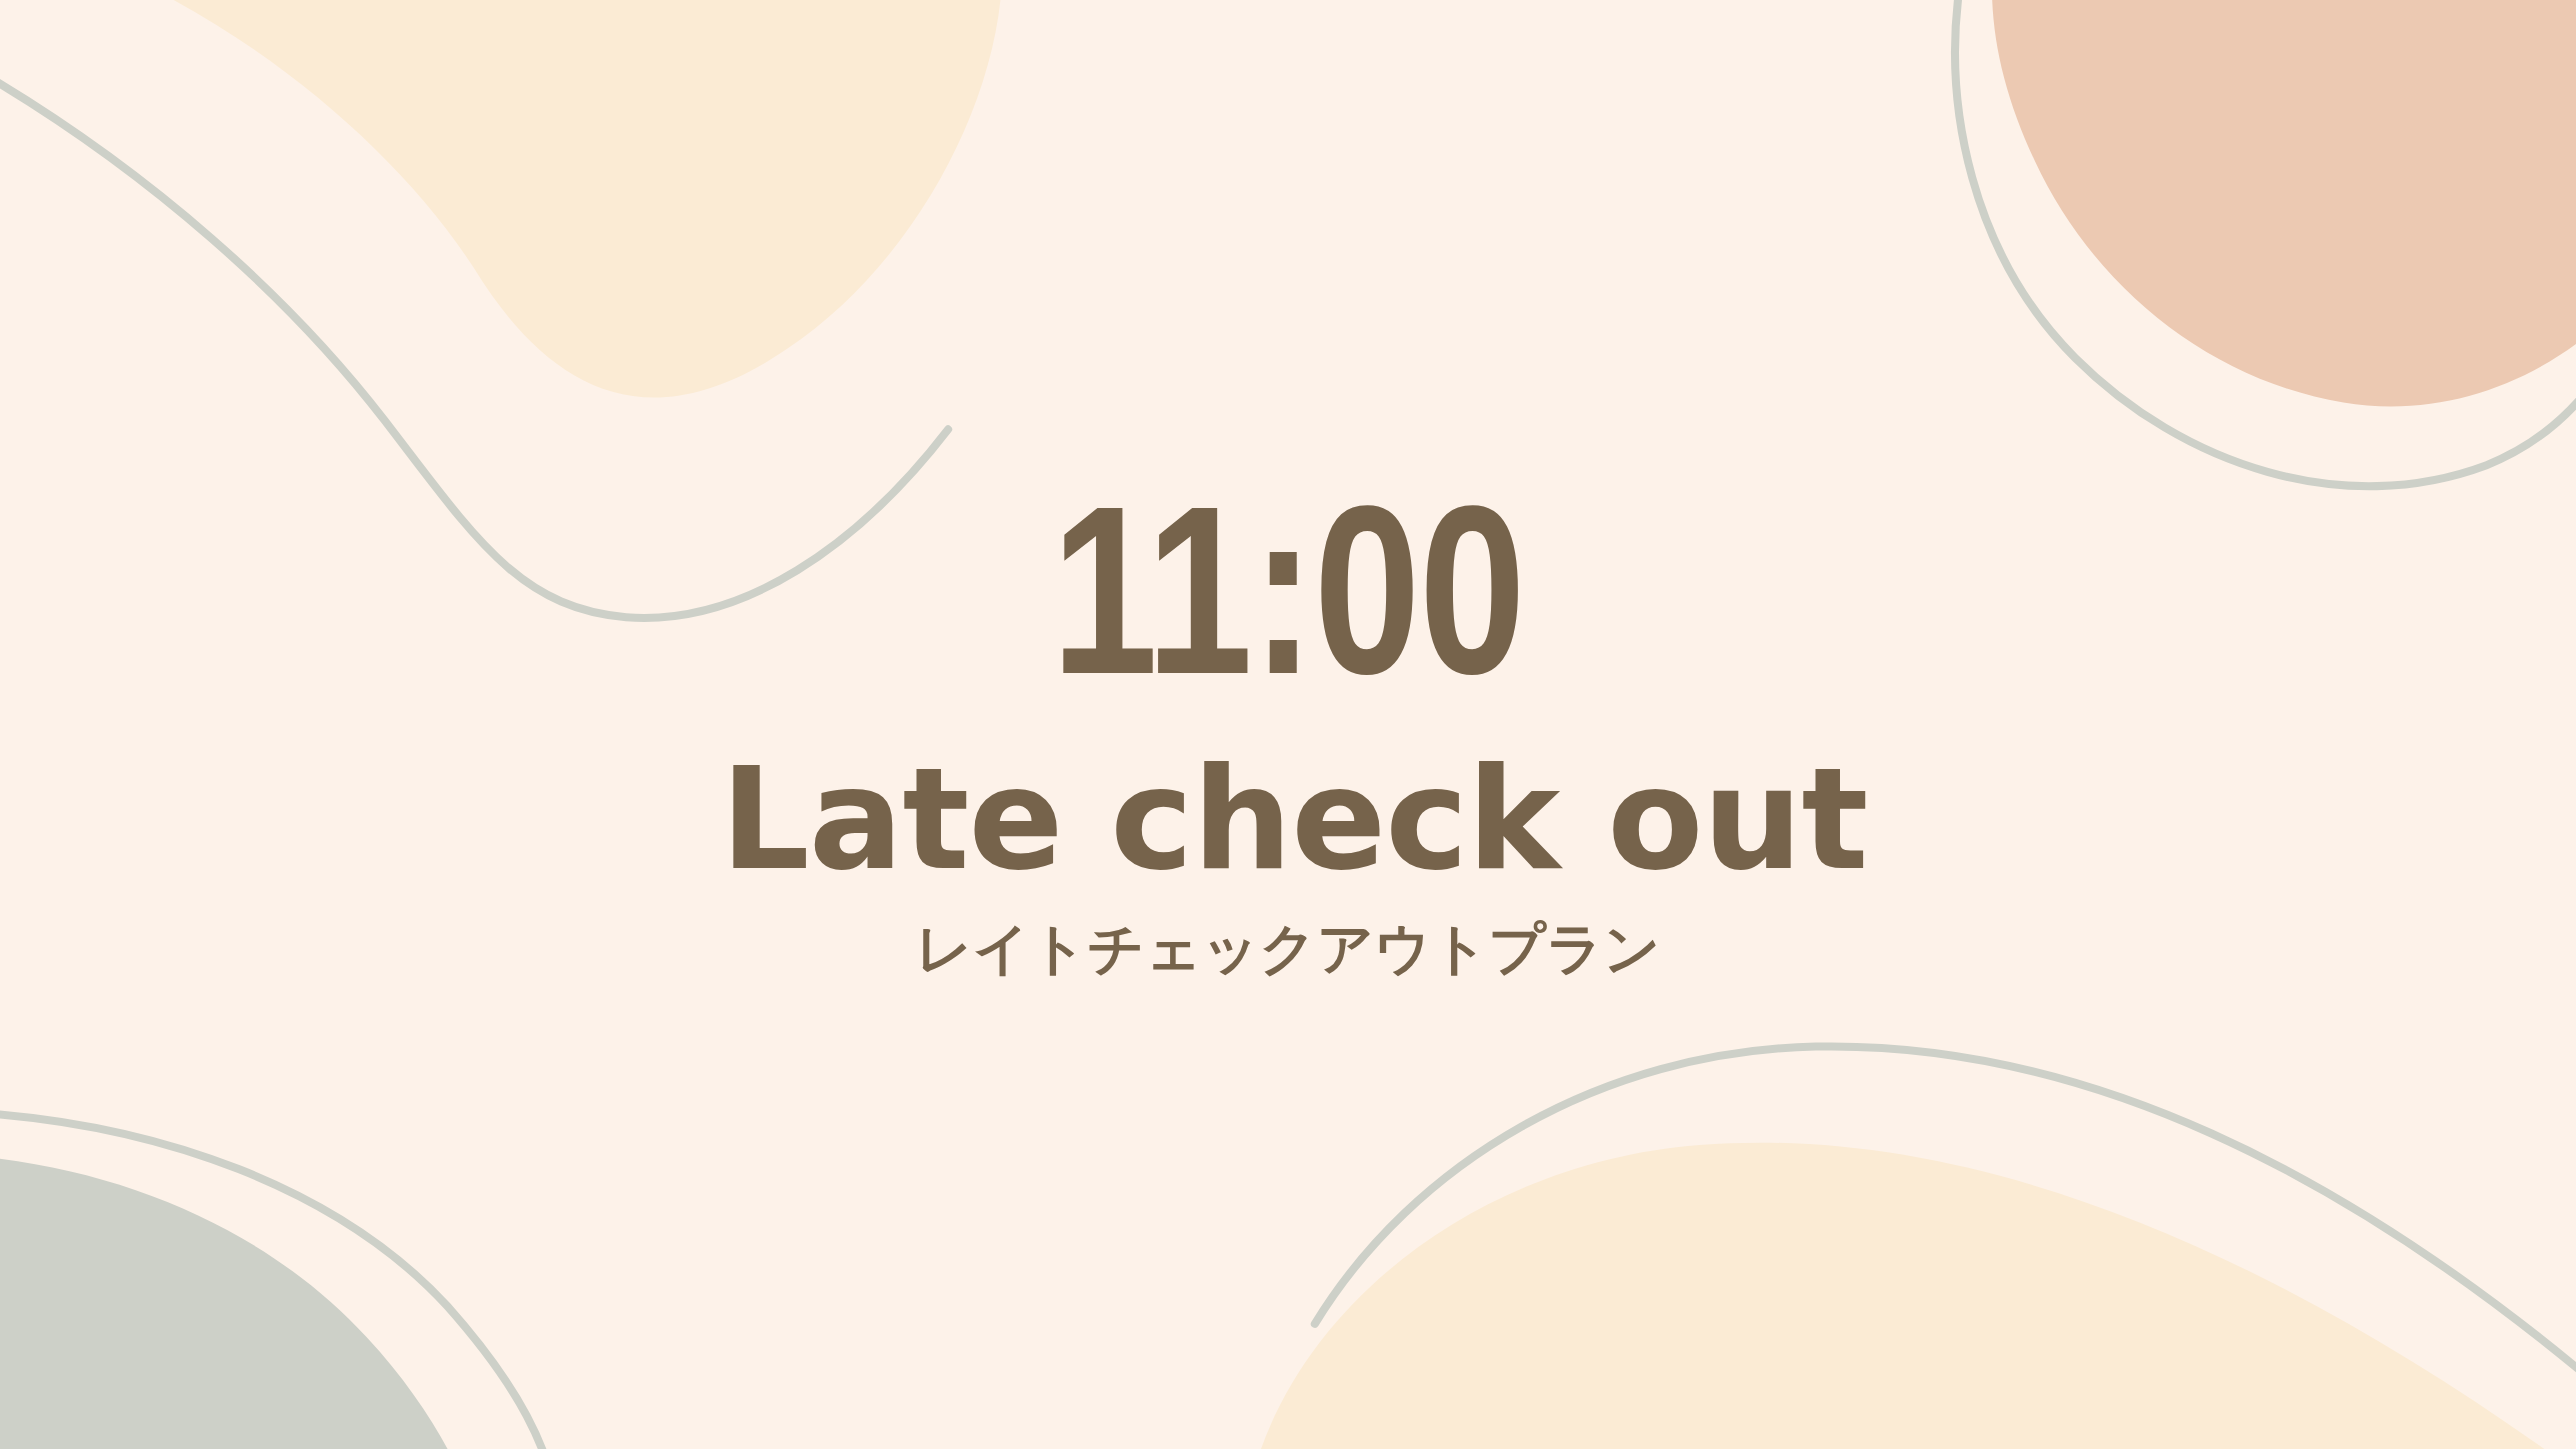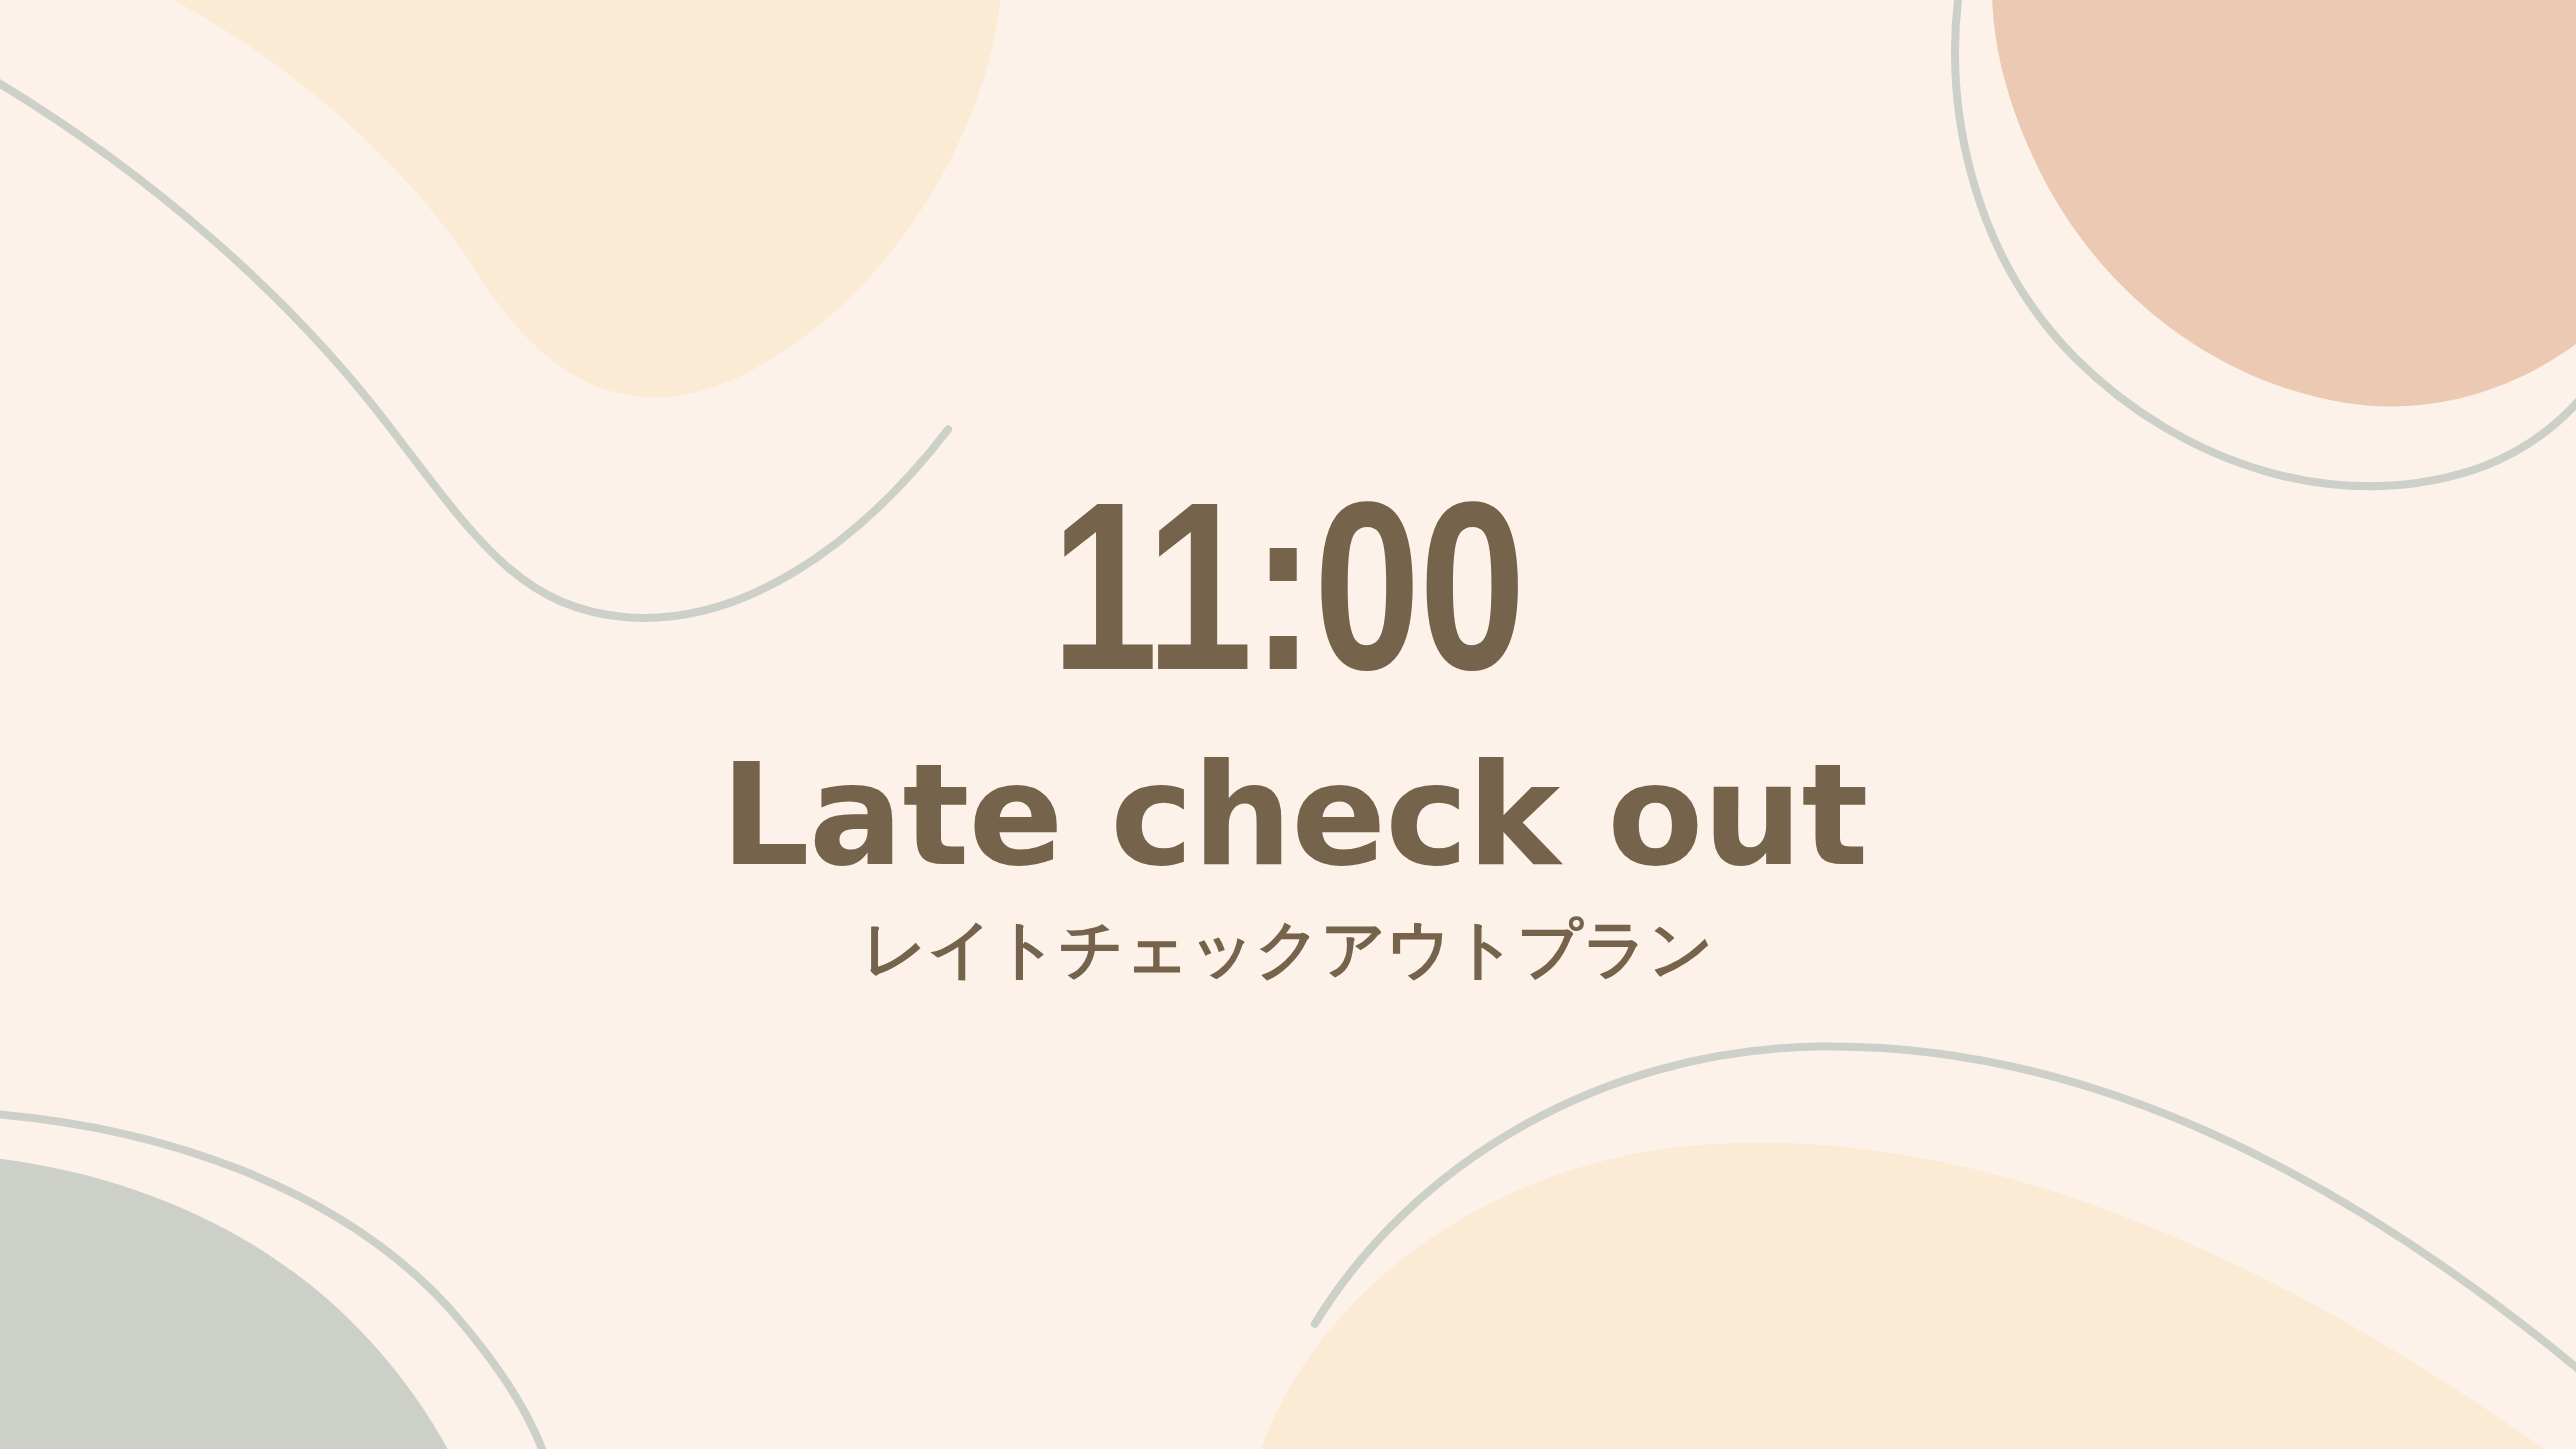--- a/index.html
+++ b/index.html
@@ -52,21 +52,21 @@
     line-height: 1.08;
     color: #76634B;
     letter-spacing: -0.9px;
     margin: 34px 0 0 12px;
     padding: 0;
     white-space: nowrap;
   }
   .subline {
     font-family: "DejaVu Sans", sans-serif;
     font-weight: 700;
-    font-size: 64px;
+    font-size: 56px;
     line-height: 1.1;
     color: #76634B;
     letter-spacing: 0px;
     margin: 23px 0 0 0;
     padding: 0;
     white-space: nowrap;
   }
 </style>
 </head>
 <body>

